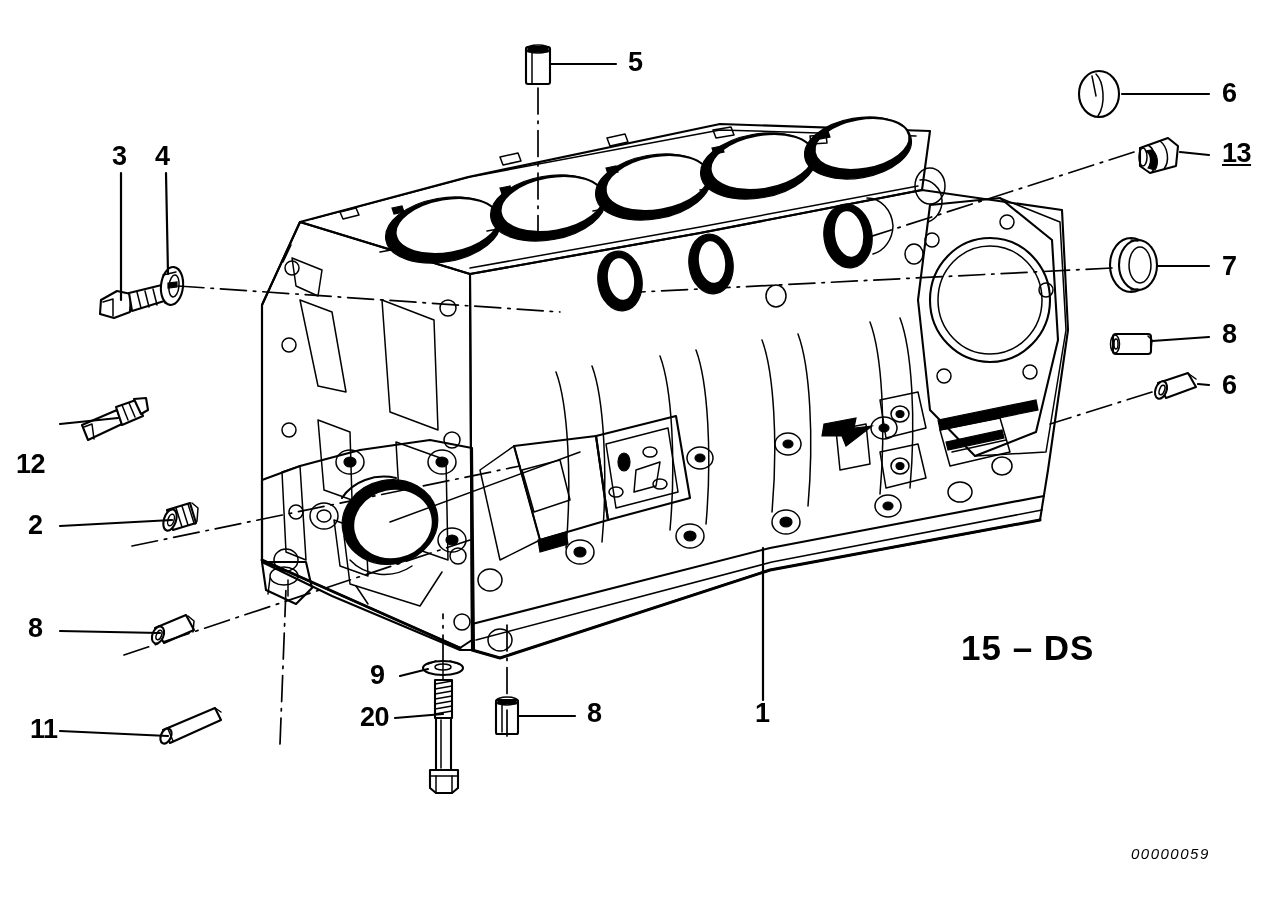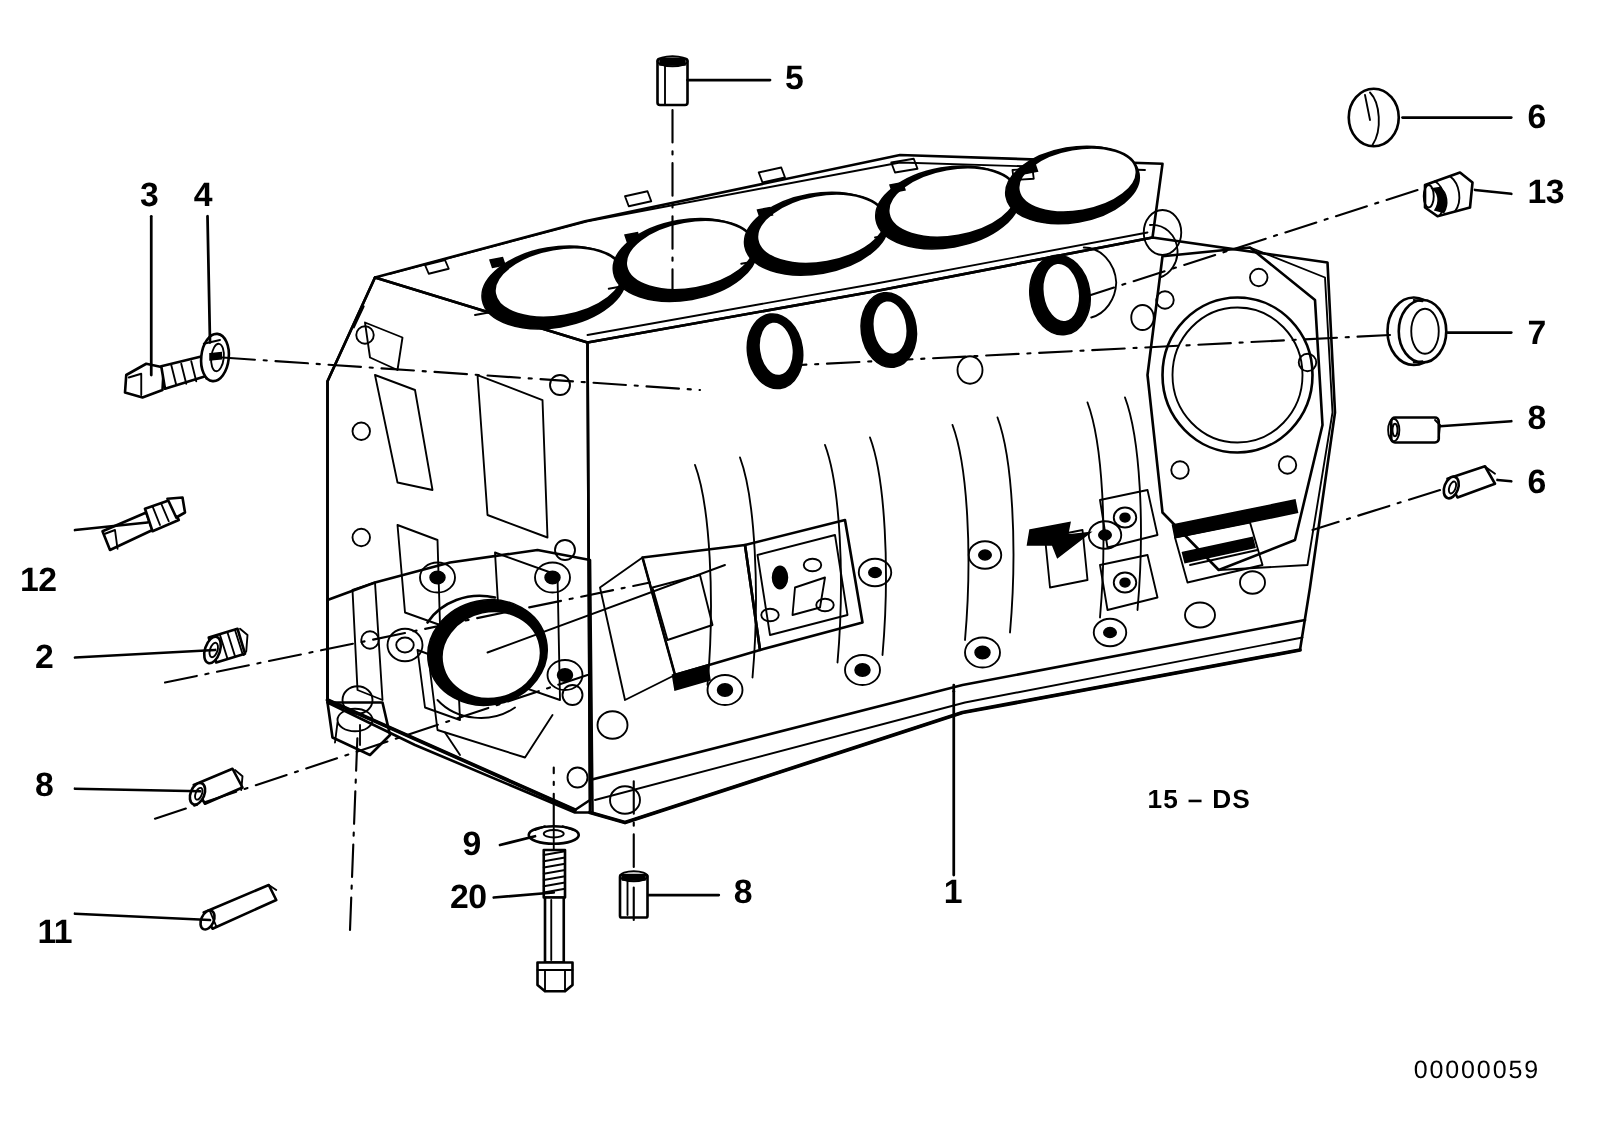--- a/index.html
+++ b/index.html
@@ -35,27 +35,29 @@
     letter-spacing: -0.5px;
   }
   .corner-text {
     position: absolute;
     font-family: "Liberation Sans", sans-serif;
     font-weight: bold;
     color: #000000;
     white-space: nowrap;
   }
   #assembly-code {
-    font-size: 21px;
+    font-size: 35px;
     letter-spacing: 1px;
+    margin-left: 43px;
   }
   #drawing-number {
-    font-size: 20px;
+    font-size: 15px;
     letter-spacing: 1.5px;
     font-weight: normal;
+    font-style: italic;
   }
 </style>
 </head>
 <body>
 
 <div id="page">
 
   <svg id="diagram-svg" viewBox="0 0 1288 910">
     <defs>
       <style>
@@ -420,21 +422,21 @@
   <div class="callout-label" style="left:112px;  top:143px;">3</div>
   <div class="callout-label" style="left:155px;  top:143px;">4</div>
   <div class="callout-label" style="left:628px;  top:49px;">5</div>
   <div class="callout-label" style="left:1222px; top:80px;">6</div>
   <div class="callout-label" style="left:1222px; top:253px;">7</div>
   <div class="callout-label" style="left:1222px; top:321px;">8</div>
   <div class="callout-label" style="left:28px;   top:615px;">8</div>
   <div class="callout-label" style="left:587px;  top:700px;">8</div>
   <div class="callout-label" style="left:370px;  top:662px;">9</div>
   <div class="callout-label" style="left:360px;  top:704px;">20</div>
-  <div class="callout-label" style="left:30px;   top:732px;">11</div>
+  <div class="callout-label" style="left:30px;   top:716px;">11</div>
   <div class="callout-label" style="left:16px;   top:405px;margin-top:46px;">12</div>
-  <div class="callout-label" style="left:1222px; top:140px;">13</div>
+  <div class="callout-label" style="left:1222px; top:140px;text-decoration:underline;">13</div>
   <div class="callout-label" style="left:1222px; top:372px;">6</div>
 
   <div class="corner-text" id="assembly-code" style="left:918px; top:628px;">15 – DS</div>
   <div class="corner-text" id="drawing-number" style="left:1131px; top:845px;">00000059</div>
 
 </div>
 
 </body></html>

